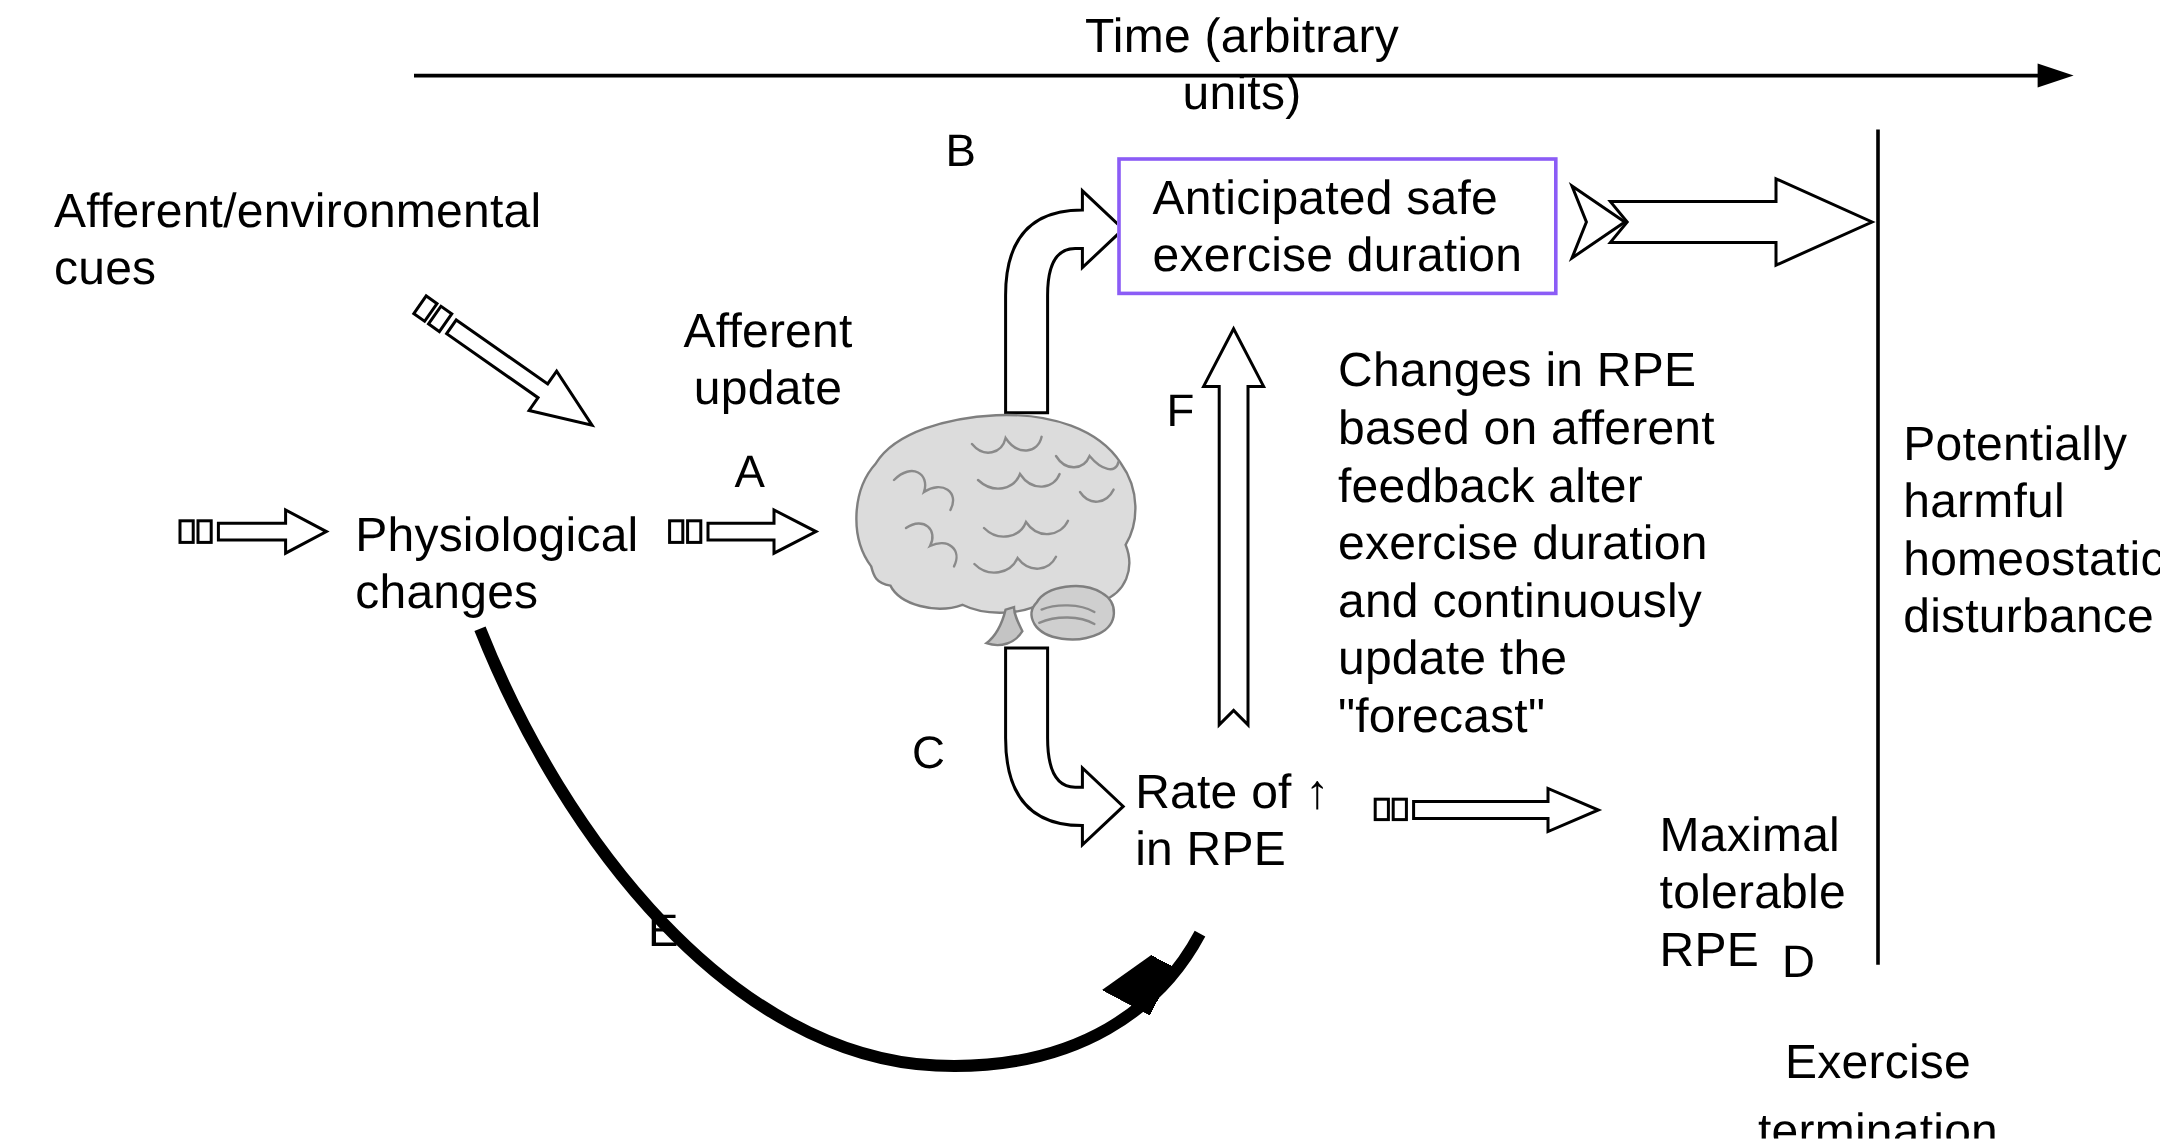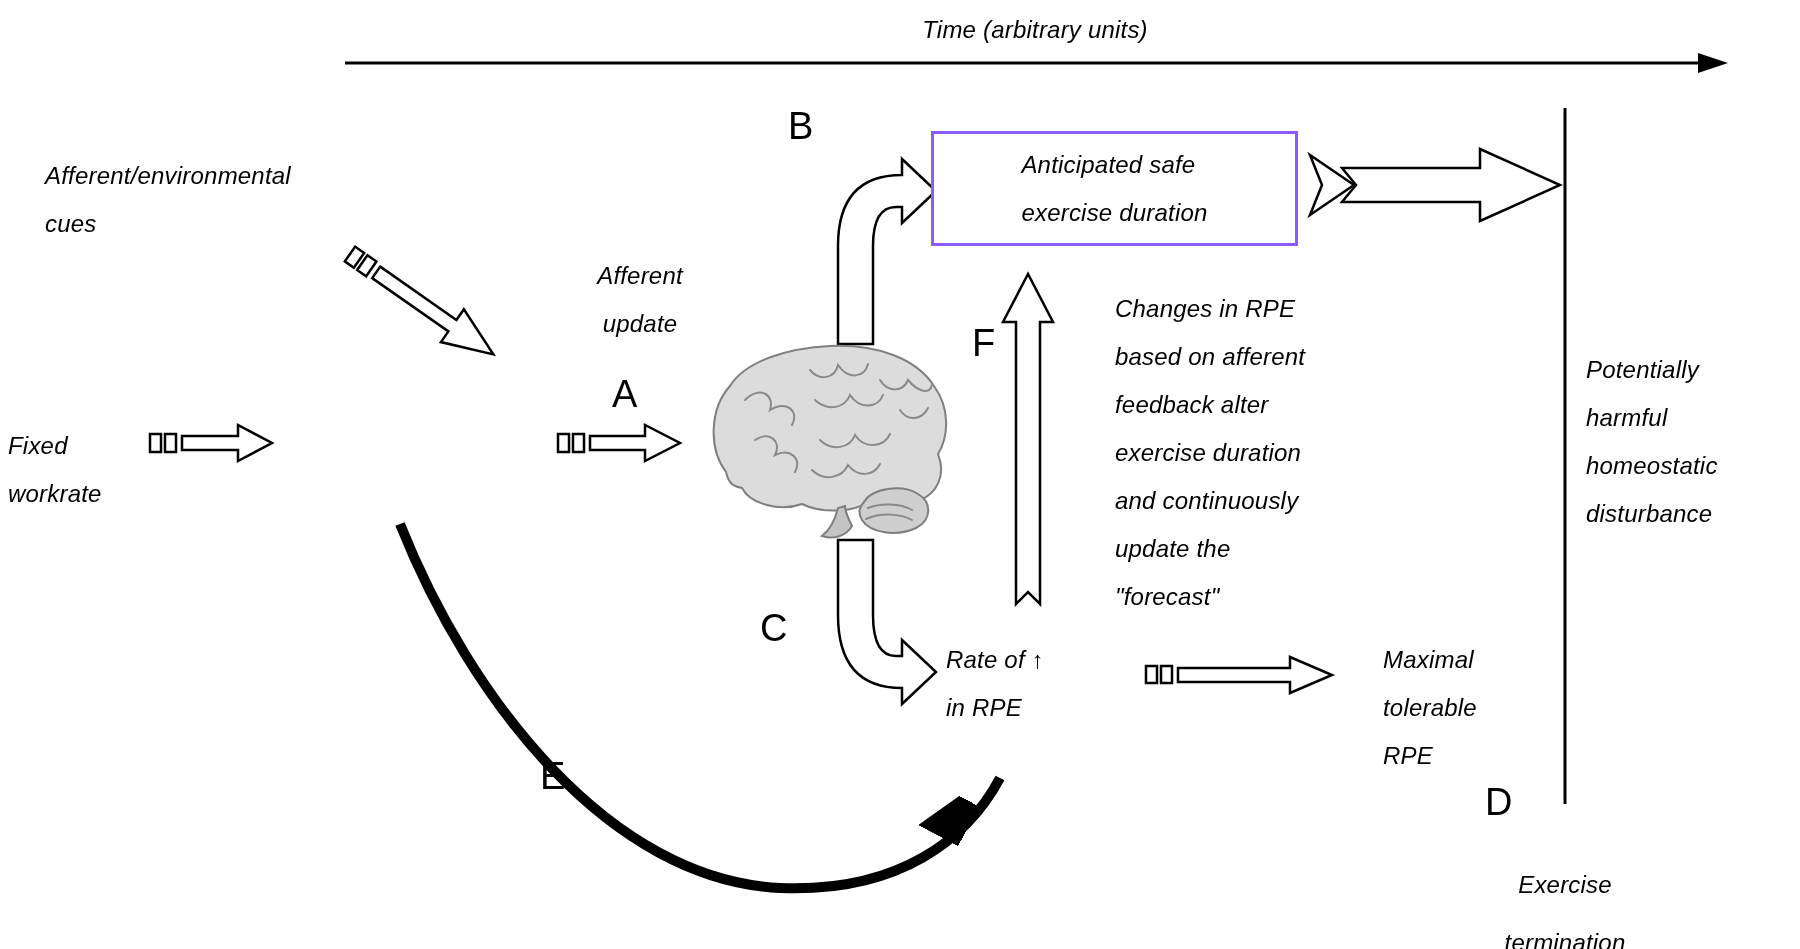--- a/index.html
+++ b/index.html
@@ -1,19 +1,19 @@
 <!DOCTYPE html>
 <html><head>
 <meta charset="utf-8">
 <style>
   html, body { margin:0; padding:0; background:#ffffff; }
   body { width:1800px; height:949px; font-family:"Liberation Sans", sans-serif; color:#000; }
   .stage { position:relative; width:1800px; height:949px; overflow:hidden; background:#fff; }
   svg.layer { position:absolute; left:0; top:0; width:1800px; height:949px; }
-  .label { position:absolute; white-space:pre-line; font-size:24px; line-height:48px; letter-spacing:0.2px;font-style:italic; }
+  .label { position:absolute; white-space:pre-line; font-size:40px; line-height:48px; letter-spacing:0.2px; }
   .center { text-align:center; }
   .letter { position:absolute; font-size:38px; line-height:40px; }
   .box { position:absolute; left:931px; top:131px; width:361px; height:109px;
          border:3px solid #8b5cf6; background:#fff; display:flex; align-items:center; justify-content:center; }
   .box .label { position:static; text-align:left; }
   .outline { fill:#ffffff; stroke:#000; stroke-width:2.5; }
 </style>
 </head>
 <body>
 
@@ -88,41 +88,41 @@
   </svg>
 
   <div class="label center" style="left:850px; top:6px; width:370px;">Time (arbitrary units)</div>
 
   <div class="label" style="left:45px; top:152px;">Afferent/environmental
 cues</div>
 
   <div class="label center" style="left:540px; top:252px; width:200px;">Afferent
 update</div>
 
-  <div class="label" style="left:8px; top:422px;">Fixed
-workrate</div>
 
+  <div class="label" style="left:296px; top:422px;">Physiological
+changes</div>
 
   <div class="box">
     <div class="label">Anticipated safe
 exercise duration</div>
   </div>
 
   <div class="label" style="left:1115px; top:285px;">Changes in RPE
 based on afferent
 feedback alter
 exercise duration
 and continuously
 update the
 "forecast"</div>
 
   <div class="label" style="left:946px; top:636px;">Rate of ↑
 in RPE</div>
 
-  <div class="label" style="left:1383px; top:636px;">Maximal
+  <div class="label" style="left:1383px; top:672px;">Maximal
 tolerable
 RPE</div>
 
   <div class="label" style="left:1586px; top:346px;">Potentially
 harmful
 homeostatic
 disturbance</div>
 
   <div class="label center" style="left:1440px; top:856px; width:250px; line-height:58px;">Exercise
 termination</div>

